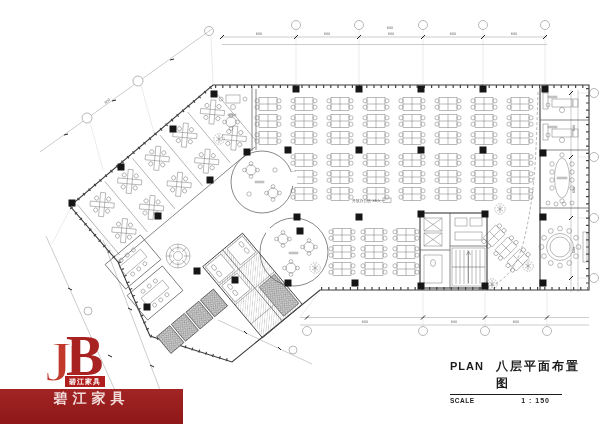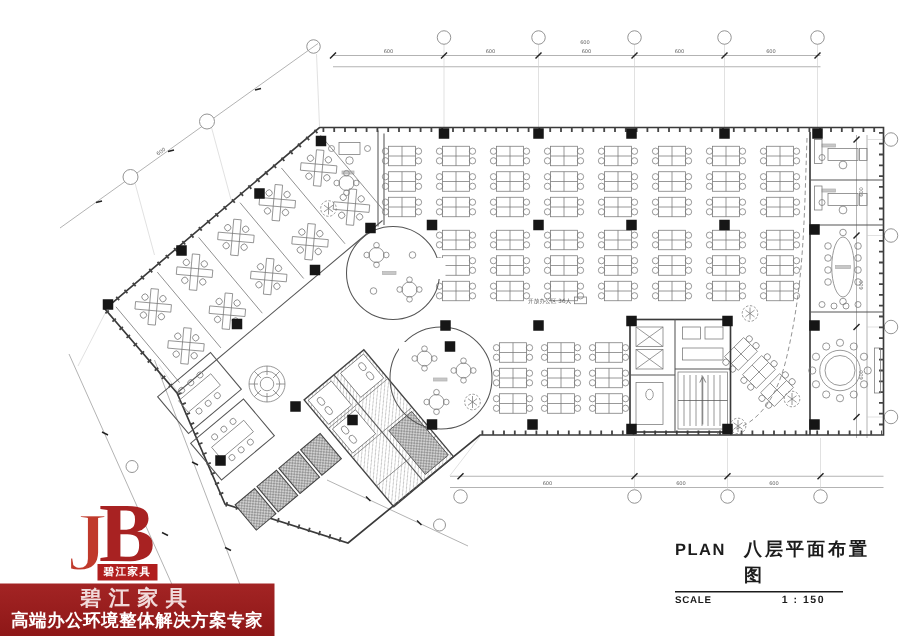--- a/index.html
+++ b/index.html
@@ -477,21 +477,20 @@
 </svg>
 
 <div class="logo">
   <span class="jb-b">B</span>
   <span class="jb-j">J</span>
   <div class="jb-box">碧江家具</div>
 </div>
 
 <div class="banner">
   <div class="banner-name">碧江家具</div>
-  <div class="banner-tagline">高端办公环境整体解决方案专家</div>
 </div>
 
 <div class="titleblock">
   <div class="tb-row1">
     <span class="tb-plan">PLAN</span>
     <span class="tb-title">八层平面布置图</span>
   </div>
   <div class="tb-line"></div>
   <div class="tb-row2">
     <span class="tb-scale">SCALE</span>

